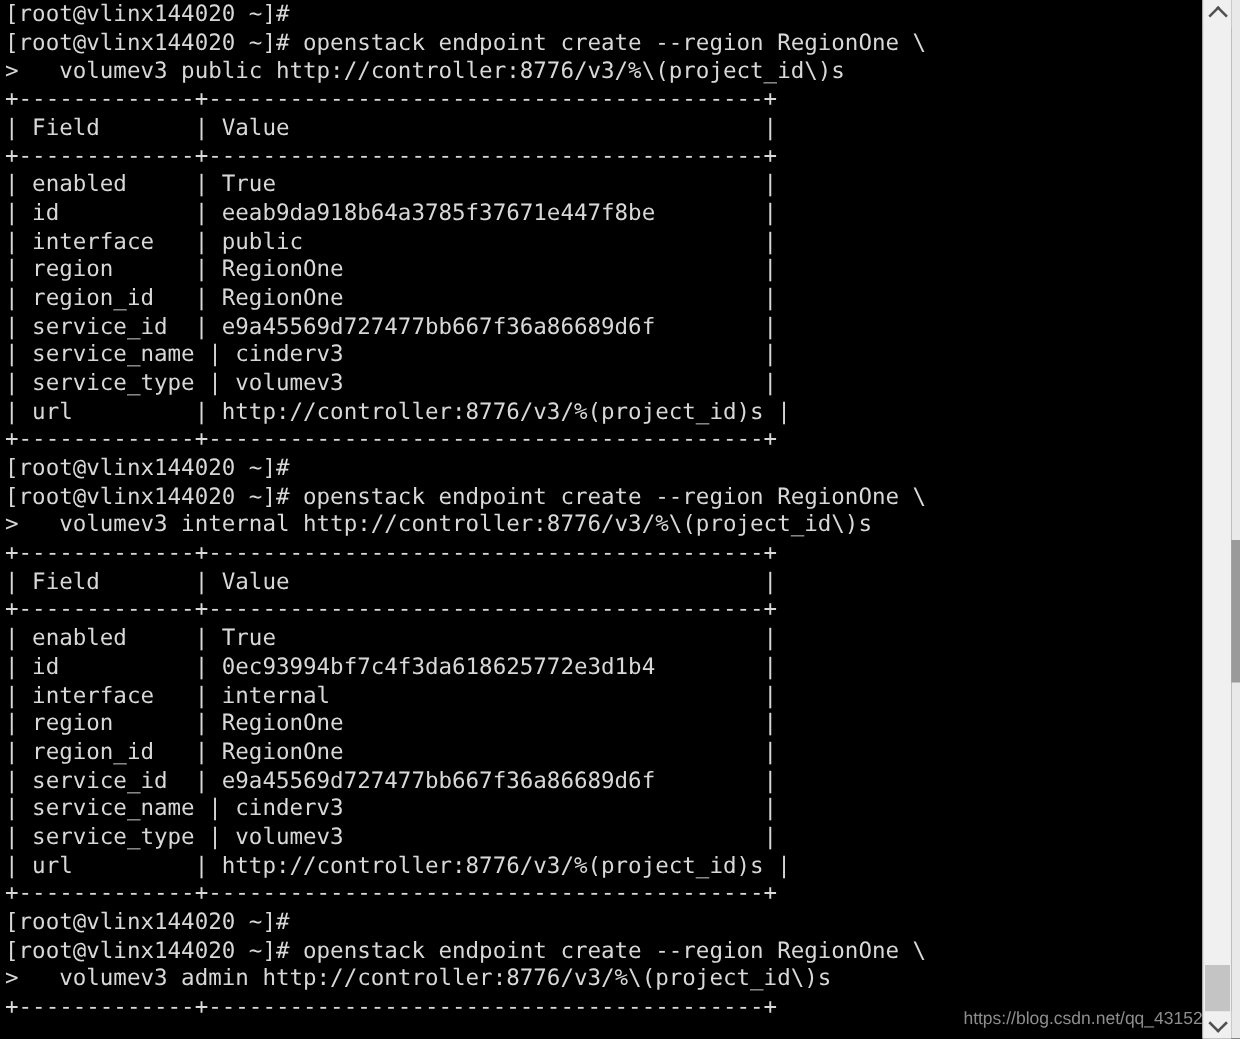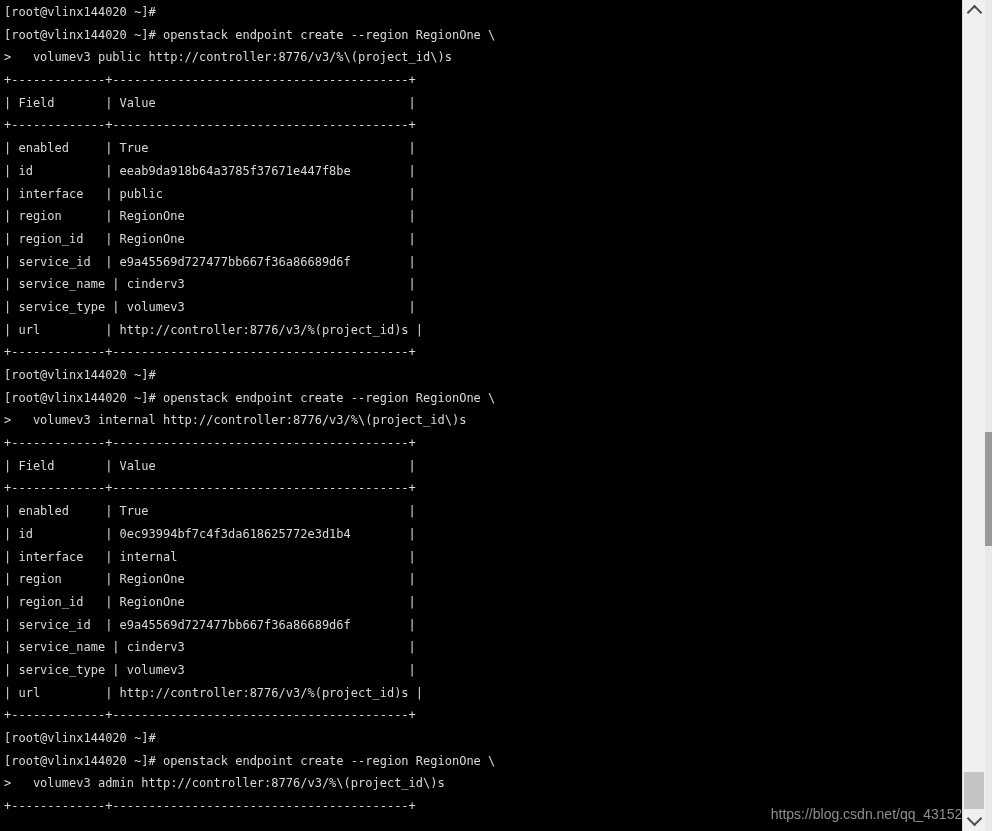--- a/index.html
+++ b/index.html
@@ -26,21 +26,21 @@
   
   #terminal {
     position: absolute;
     left: 0;
     top: 0;
     width: 962px;
     height: 831px;
     background: #000000;
     color: #d8d8d8;
     font-family: "DejaVu Sans Mono", "Liberation Mono", monospace;
-    font-size: 12px;
+    font-size: 18px;
     line-height: 22.7px;
     letter-spacing: 0px;
     padding: 1px 0 0 4px;
     box-sizing: border-box;
     white-space: pre;
     overflow: hidden;
   }
   .line {
     height: 22.7px;
     white-space: pre;

